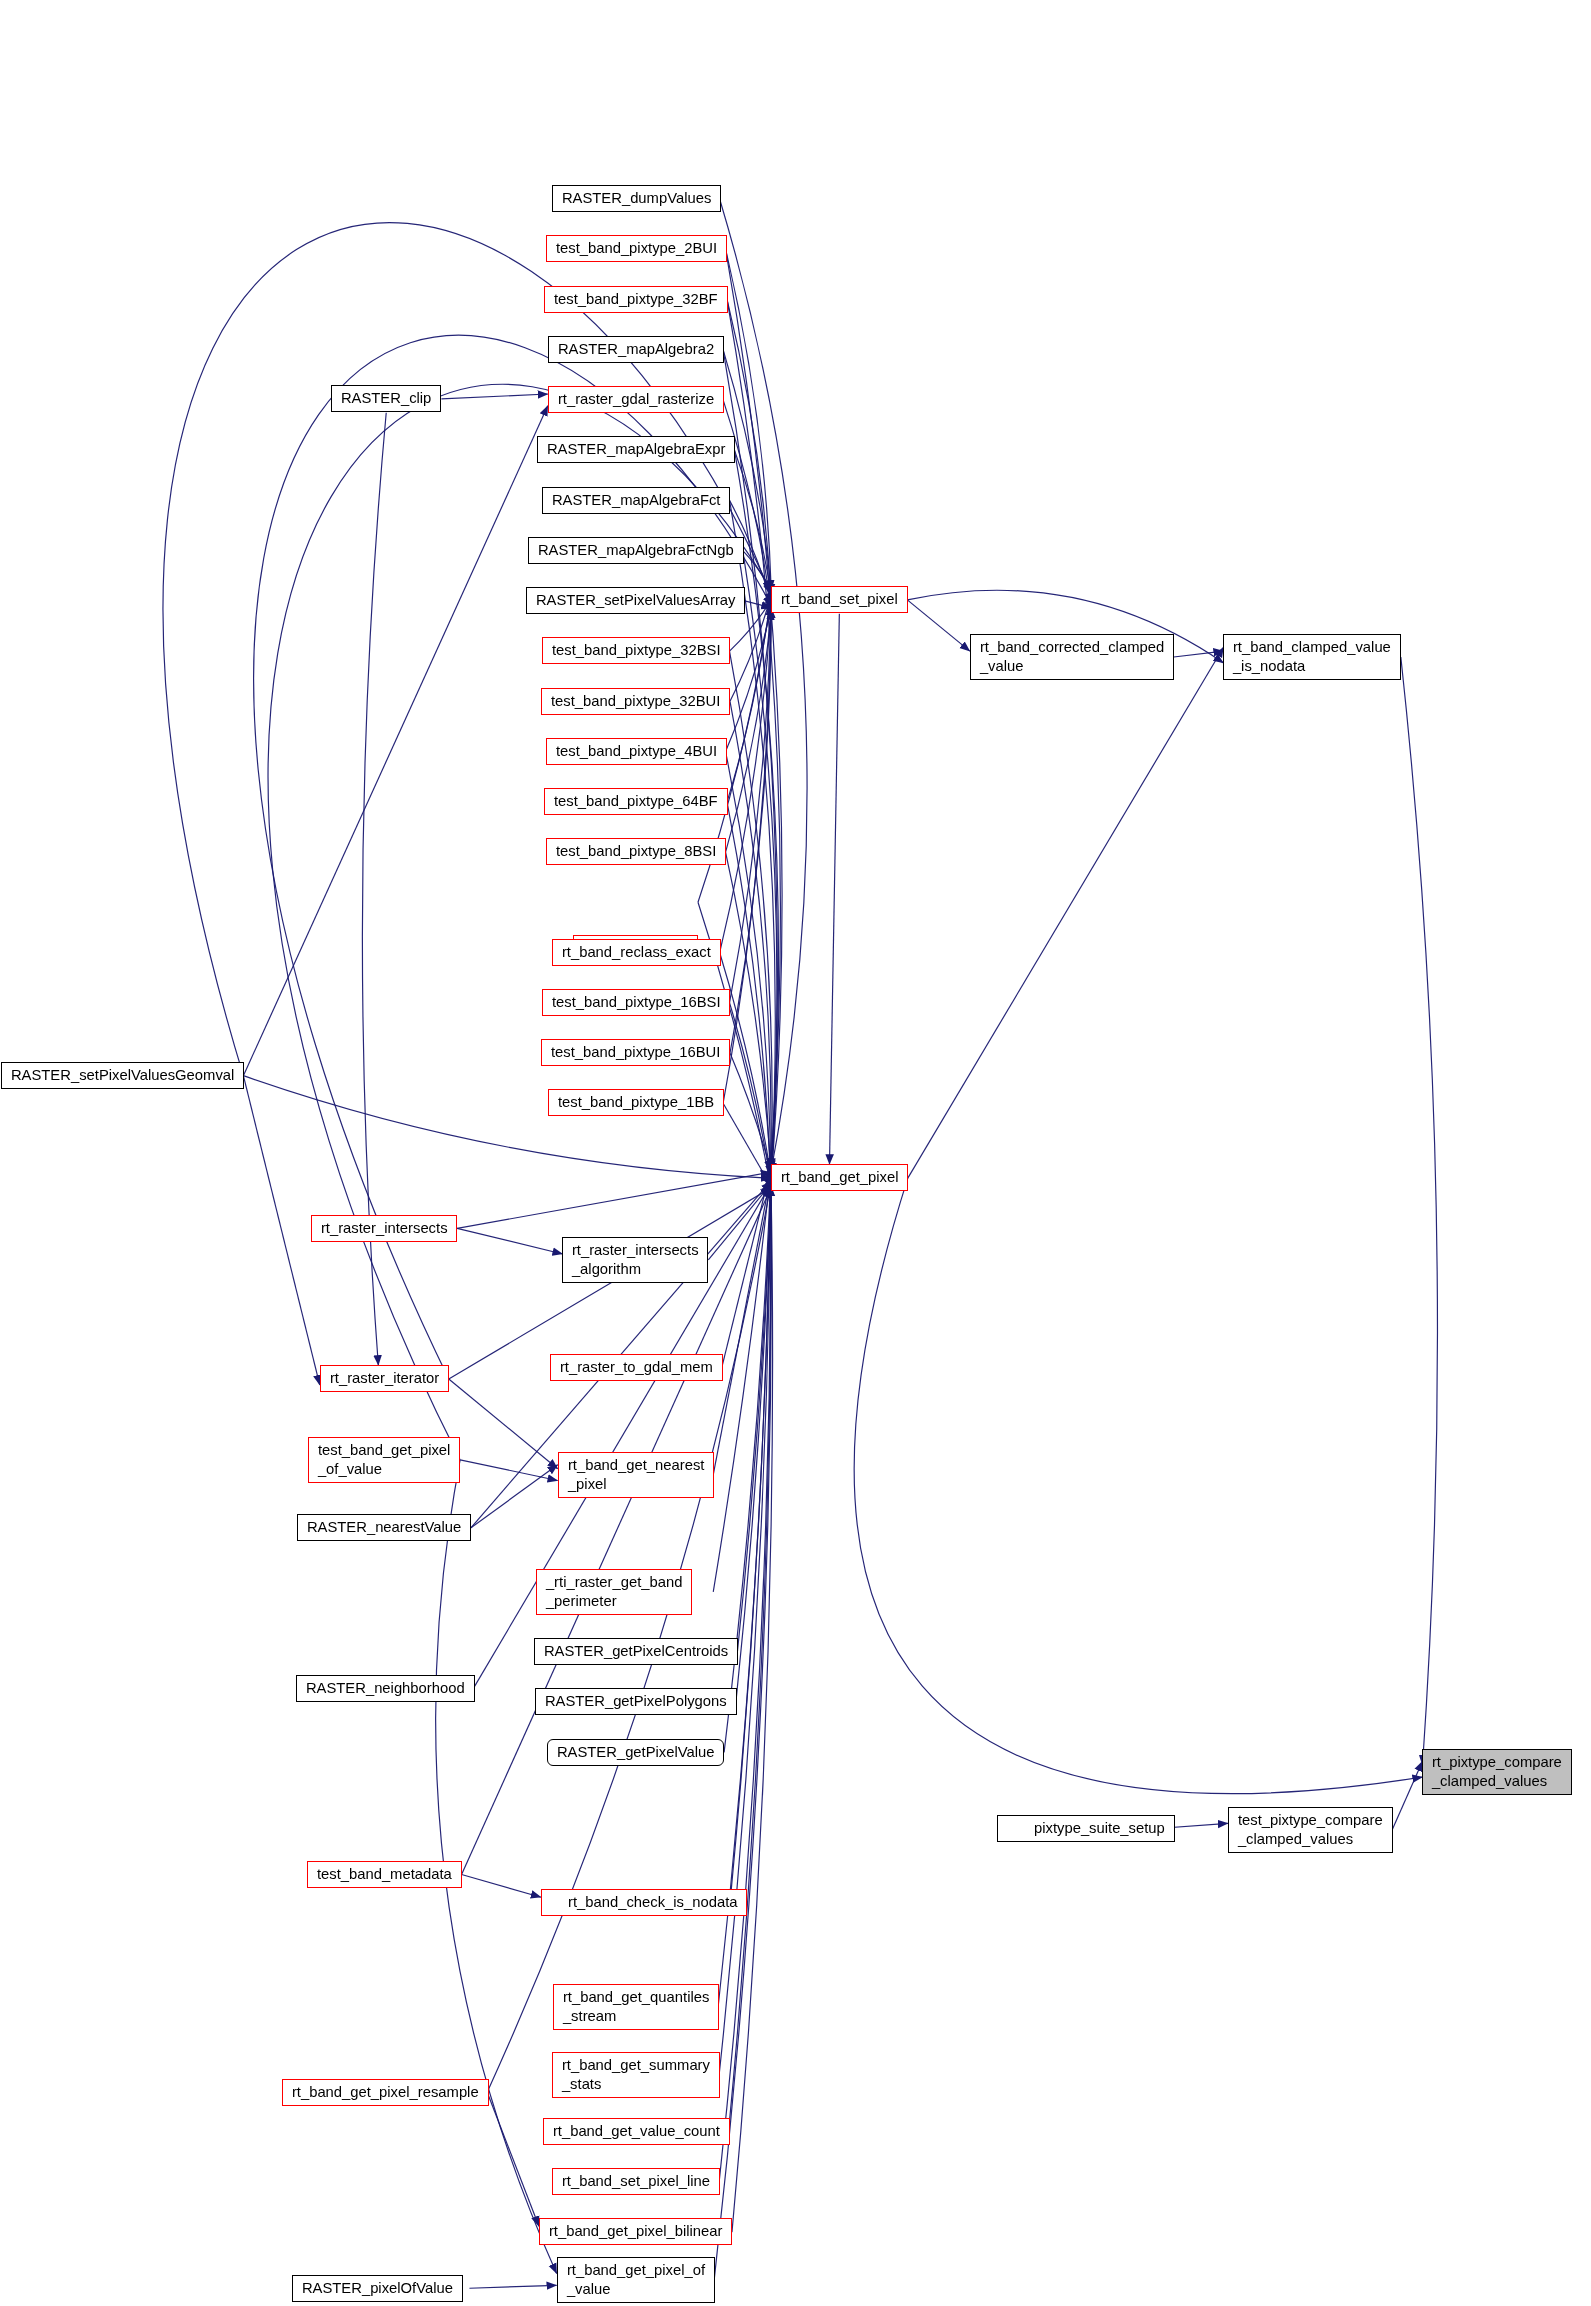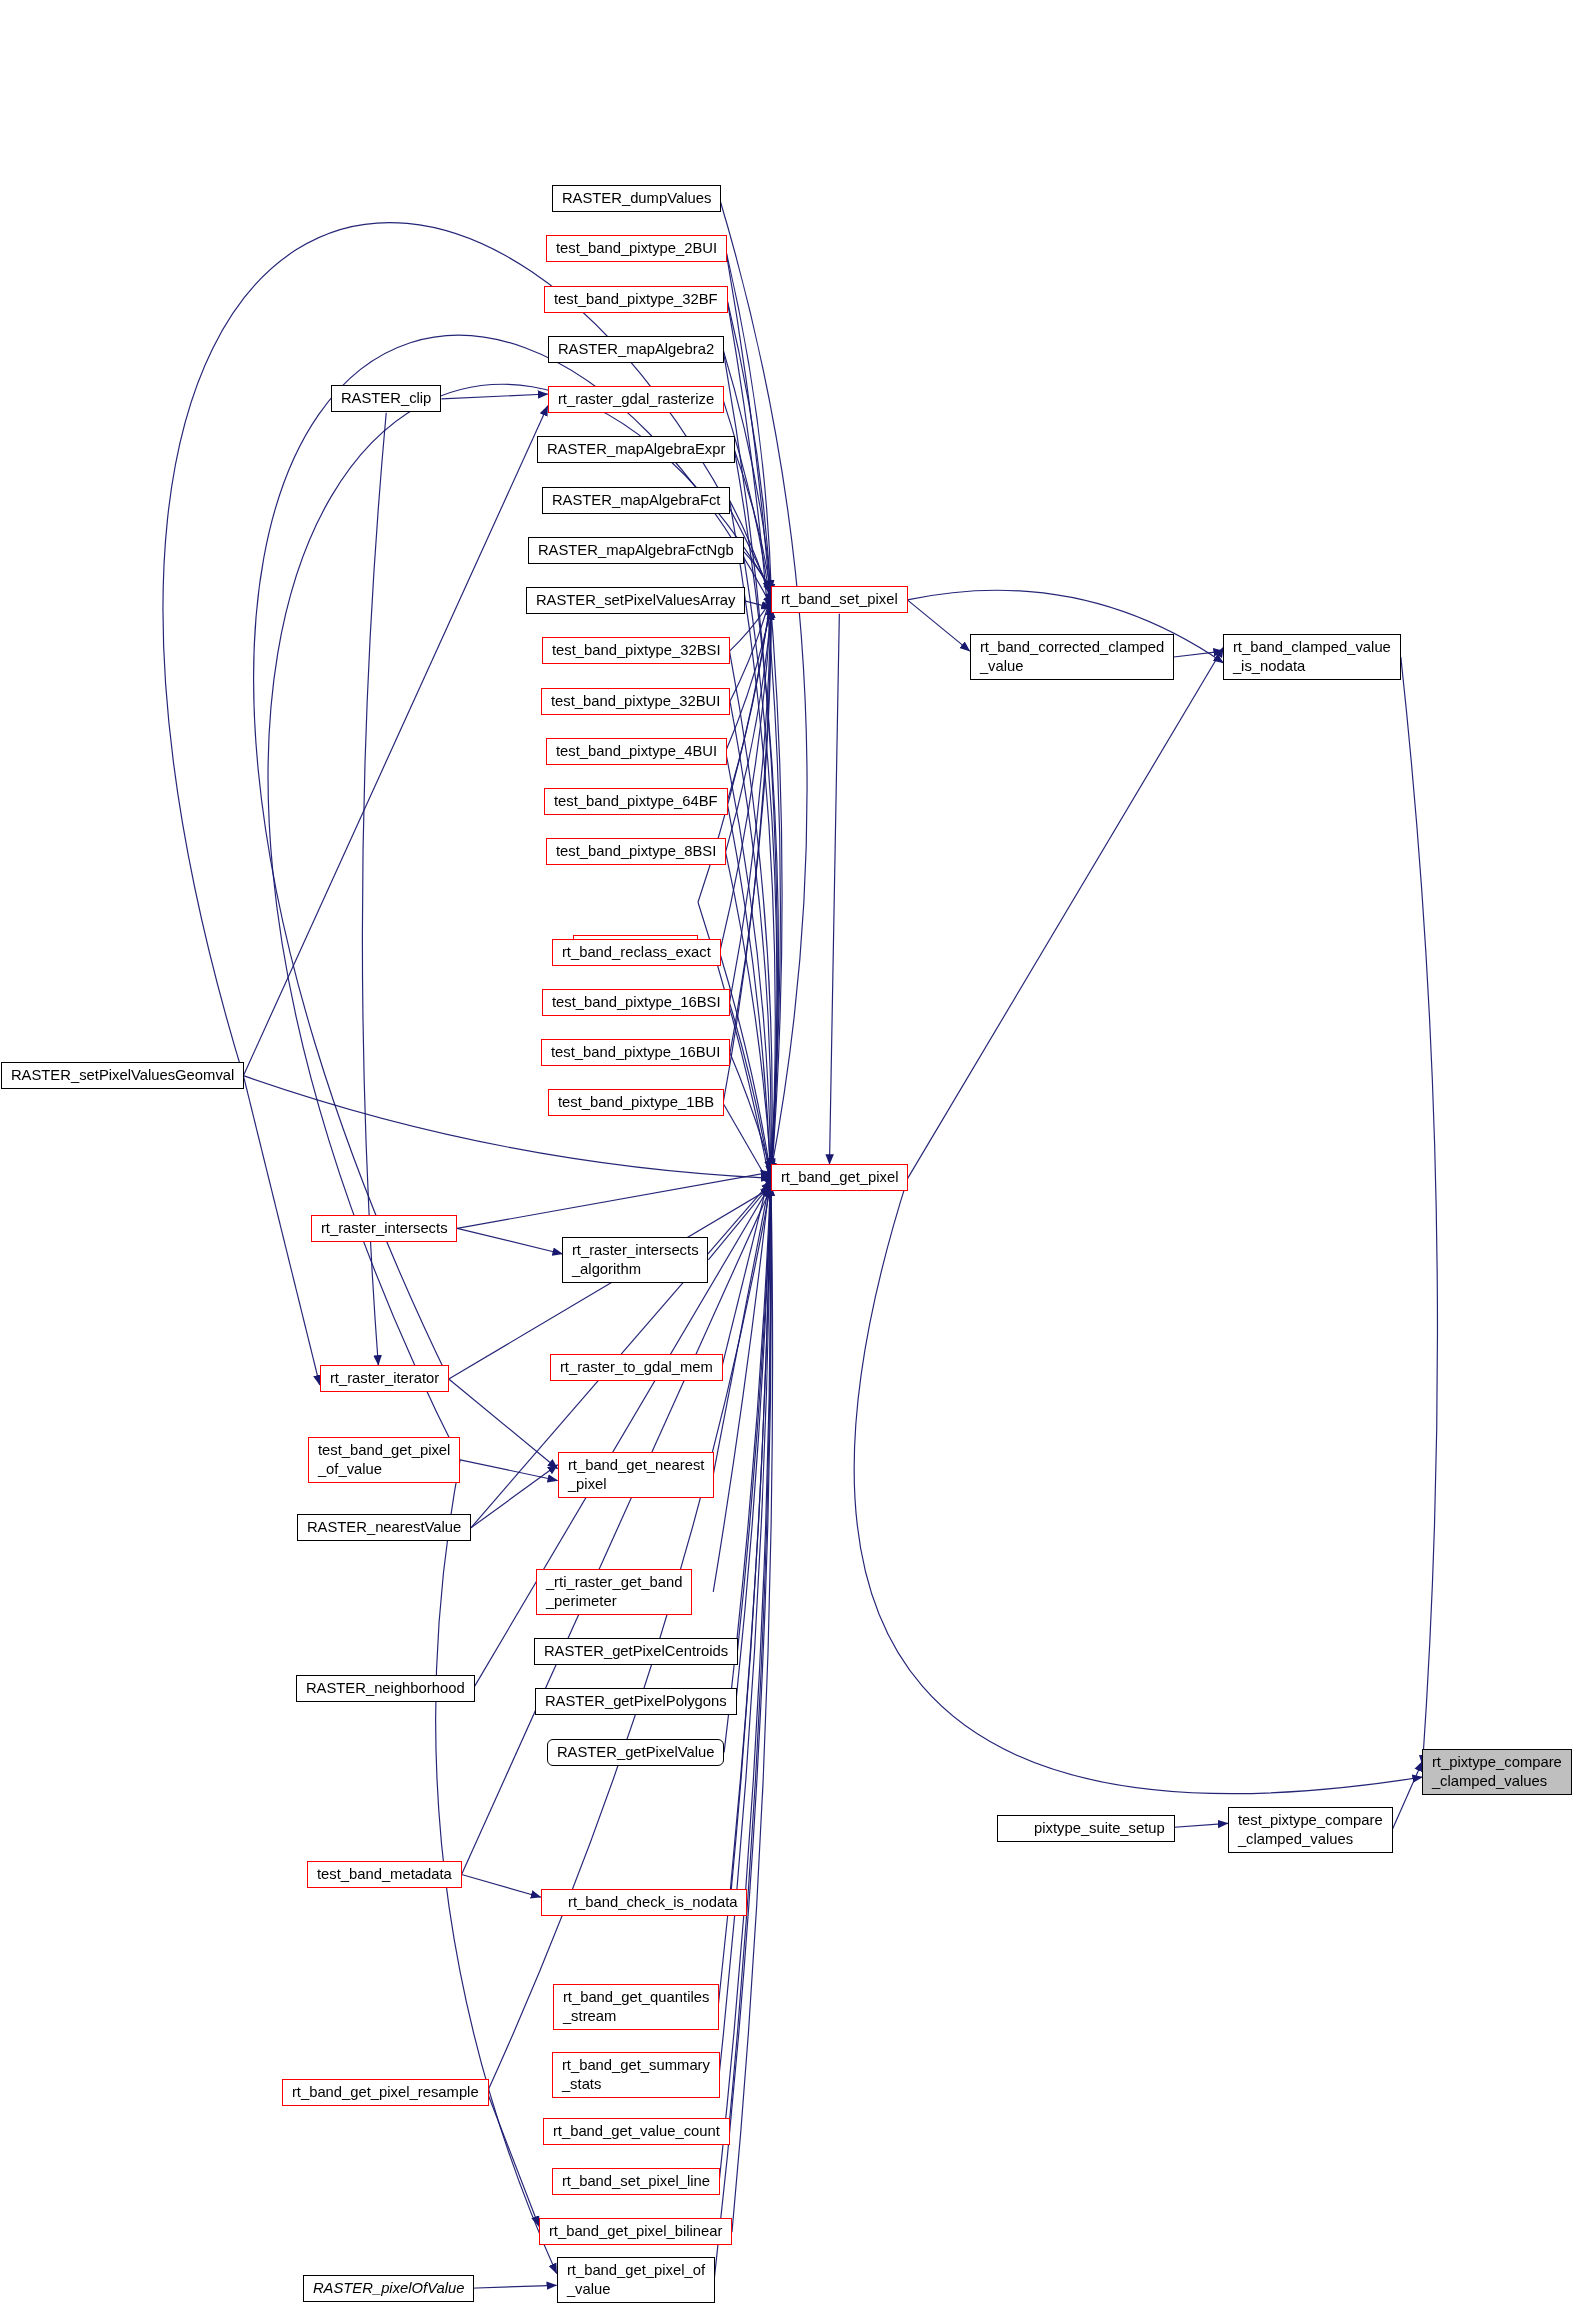--- a/index.html
+++ b/index.html
@@ -123,21 +123,21 @@
 <div class="node" style="left: 1px; top: 1062px;">RASTER_setPixelValuesGeomval</div>
     <div class="node" style="left: 331px; top: 385px;">RASTER_clip</div>
     <div class="node trunc" style="left: 311px; top: 1215px;">rt_raster_intersects</div>
     <div class="node trunc" style="left: 320px; top: 1365px;">rt_raster_iterator</div>
     <div class="node trunc" style="left: 308px; top: 1437px;">test_band_get_pixel
 _of_value</div>
     <div class="node" style="left: 297px; top: 1514px;">RASTER_nearestValue</div>
     <div class="node" style="left: 296px; top: 1675px;">RASTER_neighborhood</div>
     <div class="node trunc" style="left: 307px; top: 1861px;">test_band_metadata</div>
     <div class="node trunc" style="left: 282px; top: 2079px;">rt_band_get_pixel_resample</div>
-    <div class="node" style="left: 303px; top: 2275px; font-style: italic;">RASTER_pixelOfValue</div>
+    <div class="node" style="left: 292px; top: 2275px;">RASTER_pixelOfValue</div>
     <div class="node" style="left: 552px; top: 185px;">RASTER_dumpValues</div>
     <div class="node trunc" style="left: 546px; top: 235px;">test_band_pixtype_2BUI</div>
     <div class="node trunc" style="left: 544px; top: 286px;">test_band_pixtype_32BF</div>
     <div class="node" style="left: 548px; top: 336px;">RASTER_mapAlgebra2</div>
     <div class="node trunc" style="left: 548px; top: 386px;">rt_raster_gdal_rasterize</div>
     <div class="node" style="left: 537px; top: 436px;">RASTER_mapAlgebraExpr</div>
     <div class="node" style="left: 542px; top: 487px;">RASTER_mapAlgebraFct</div>
     <div class="node" style="left: 528px; top: 537px;">RASTER_mapAlgebraFctNgb</div>
     <div class="node" style="left: 526px; top: 587px;">RASTER_setPixelValuesArray</div>
     <div class="node trunc" style="left: 542px; top: 637px;">test_band_pixtype_32BSI</div>

